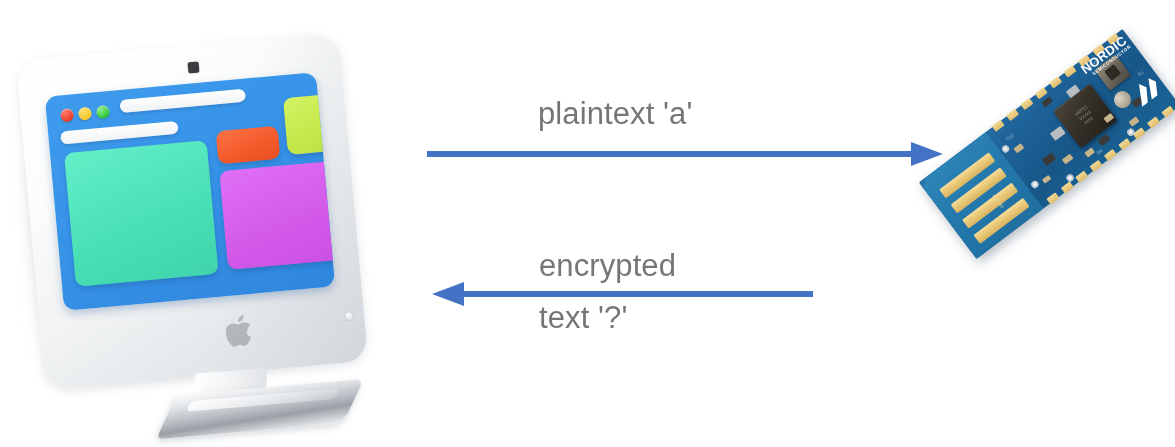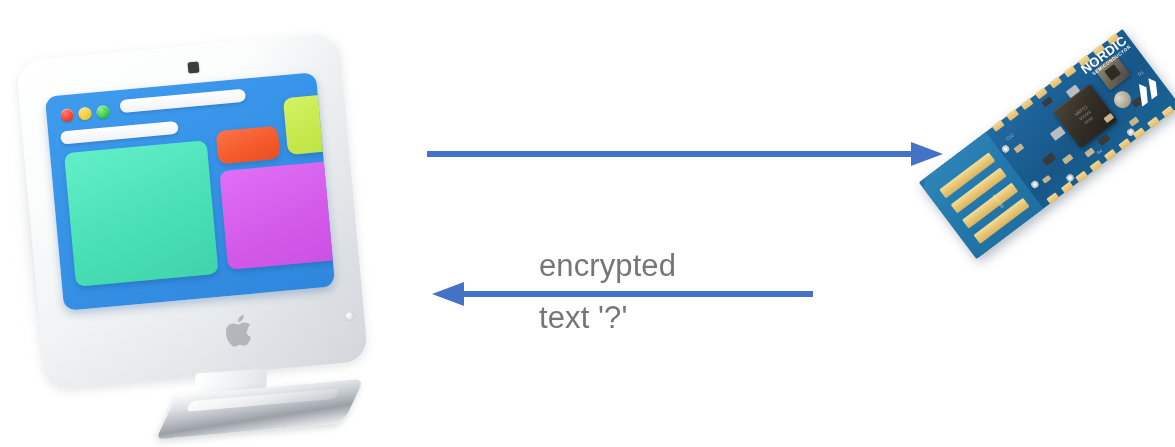--- a/index.html
+++ b/index.html
@@ -358,20 +358,21 @@
 
     <div class="stand-neck"></div>
     <div class="stand-foot"></div>
     <div class="stand-foot-hl"></div>
   </div>
 
   <svg id="arrow-plaintext" class="arrow-svg" width="520" height="32">
     <line x1="2" y1="16" x2="488" y2="16" stroke="#4472c4" stroke-width="6" stroke-linecap="butt"></line>
     <polygon points="486,4 518,16 486,28" fill="#4472c4"></polygon>
   </svg>
+  <div class="arrow-label" id="label-plaintext">plaintext 'a'</div>
 
   <svg id="arrow-encrypted" class="arrow-svg" width="385" height="32">
     <line x1="32" y1="16" x2="383" y2="16" stroke="#4472c4" stroke-width="6" stroke-linecap="butt"></line>
     <polygon points="34,4 2,16 34,28" fill="#4472c4"></polygon>
   </svg>
   <div class="arrow-label" id="label-encrypted-2">text '?'</div>
   <div class="arrow-label" id="label-encrypted-1">encrypted</div>
 
   <div id="nordic-dongle">
     <div class="dongle-rot">

